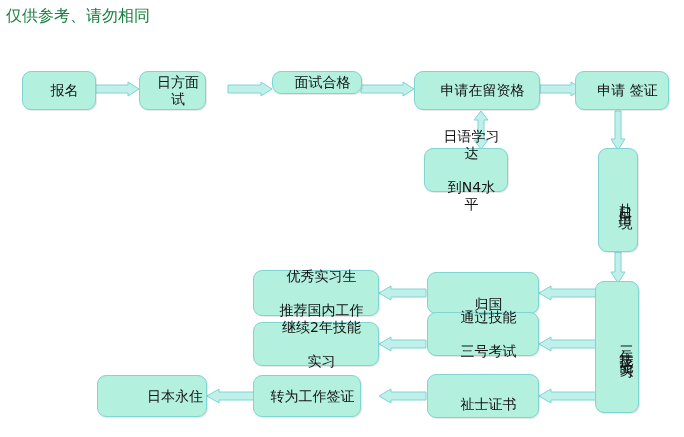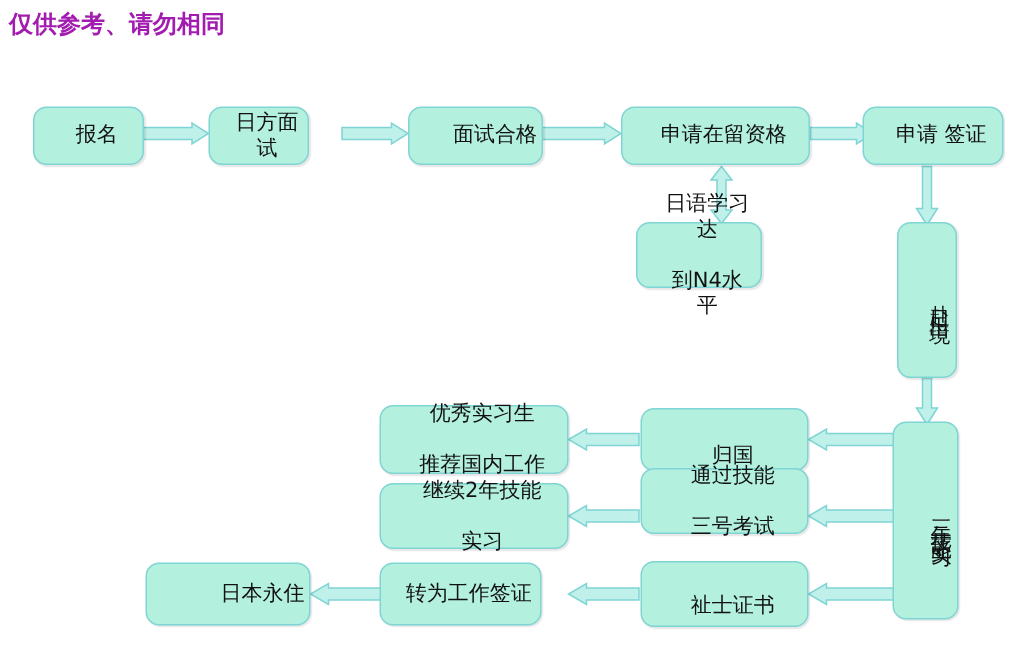--- a/index.html
+++ b/index.html
@@ -15,22 +15,22 @@
     width: 684px;
     height: 437px;
     background: #ffffff;
     overflow: hidden;
   }
   .title {
     position: absolute;
     left: 6px;
     top: 6px;
     font-size: 16px;
-    font-weight: bold;
-    color: #a21caf;
+    font-weight: normal;
+    color: #15803d;
     letter-spacing: 0px;
     white-space: nowrap;
   }
   
   .node {
     position: absolute;
     box-sizing: border-box;
     background: #b3f0de;
     border: 1px solid #7fd4d4;
     border-radius: 9px;
@@ -160,21 +160,21 @@
   </div>
 
   <div class="node" style="left:22px; top:71px; width:74px; height:39px;">
     <span>报名</span>
   </div>
 
   <div class="node" style="left:139px; top:71px; width:67px; height:39px;">
     <span>日方面试</span>
   </div>
 
-  <div class="node" style="left:272px; top:71px; width:90px; height:39px;text-align:right;">
+  <div class="node" style="left:272px; top:71px; width:90px; height:23px;">
     <span>面试合格</span>
   </div>
 
   <div class="node" style="left:414px; top:71px; width:126px; height:39px;">
     <span>申请在留资格</span>
   </div>
 
   <div class="node" style="left:575px; top:71px; width:94px; height:39px;">
     <span>申请 签证</span>
   </div>

